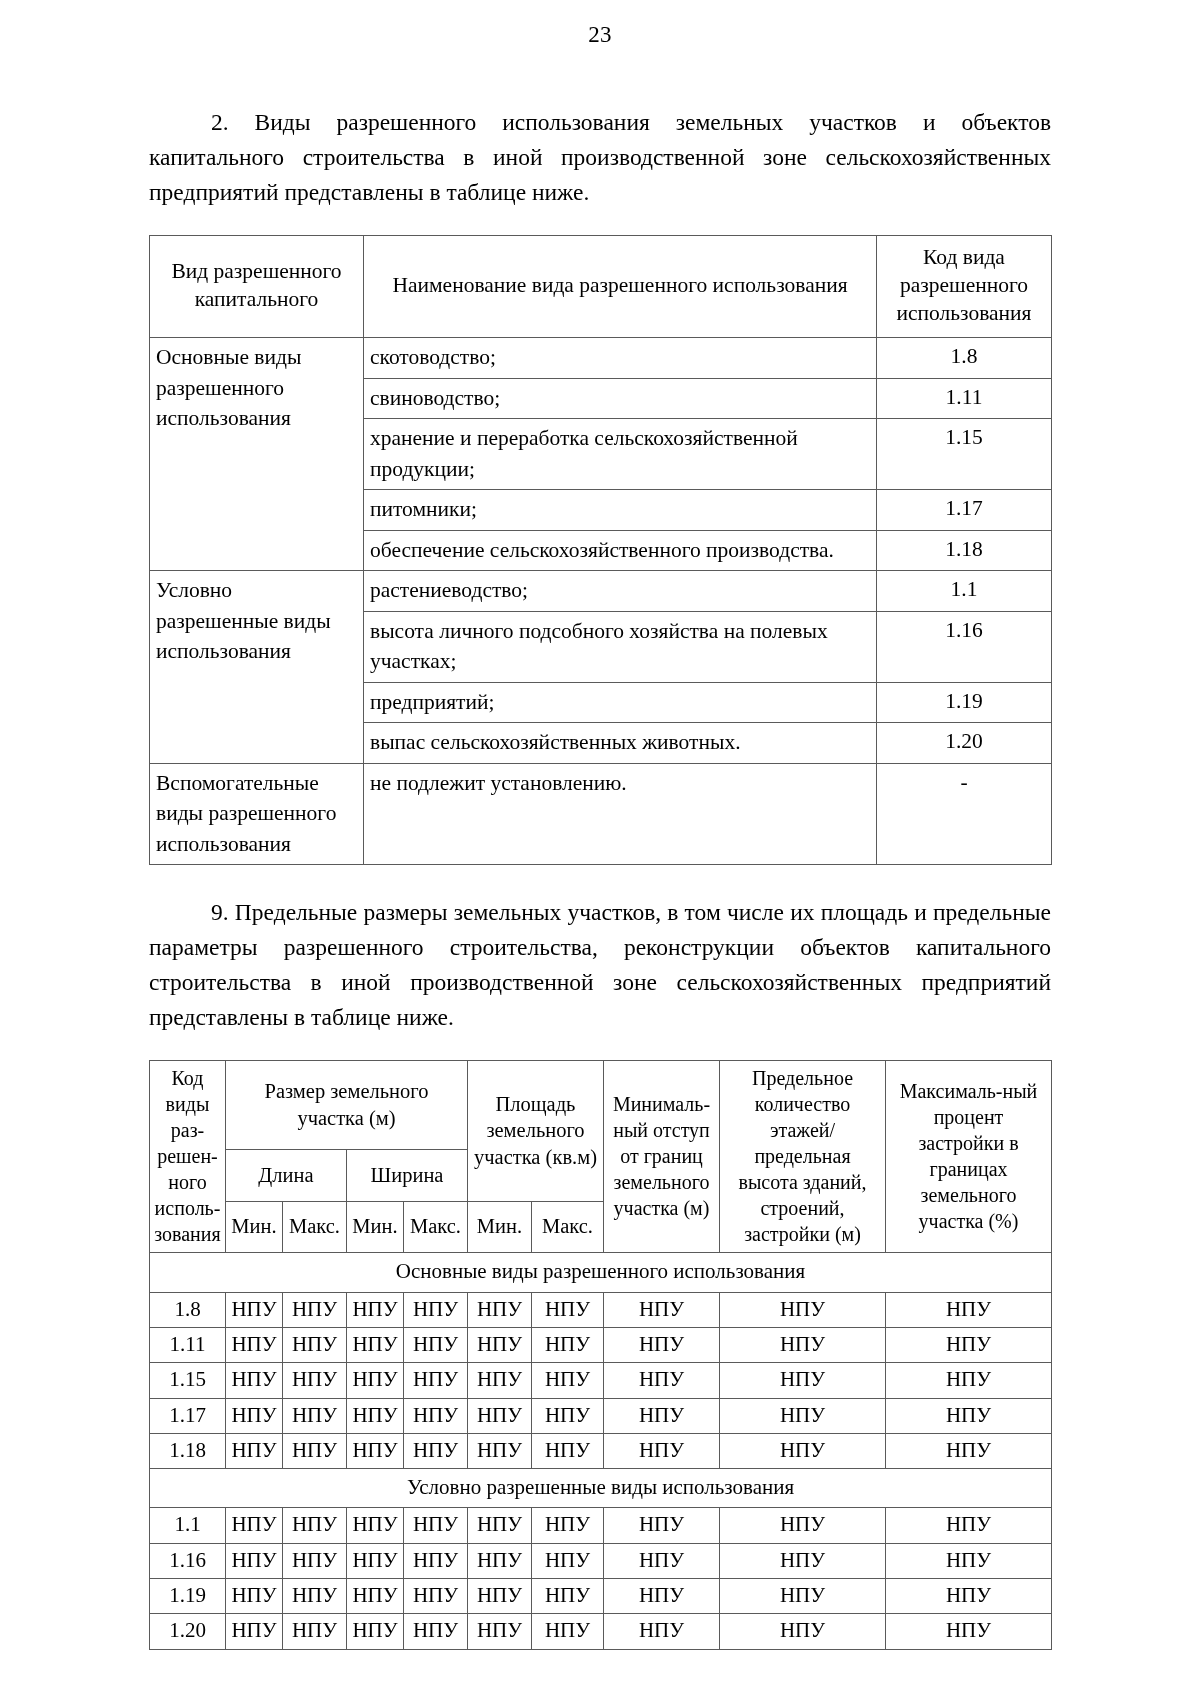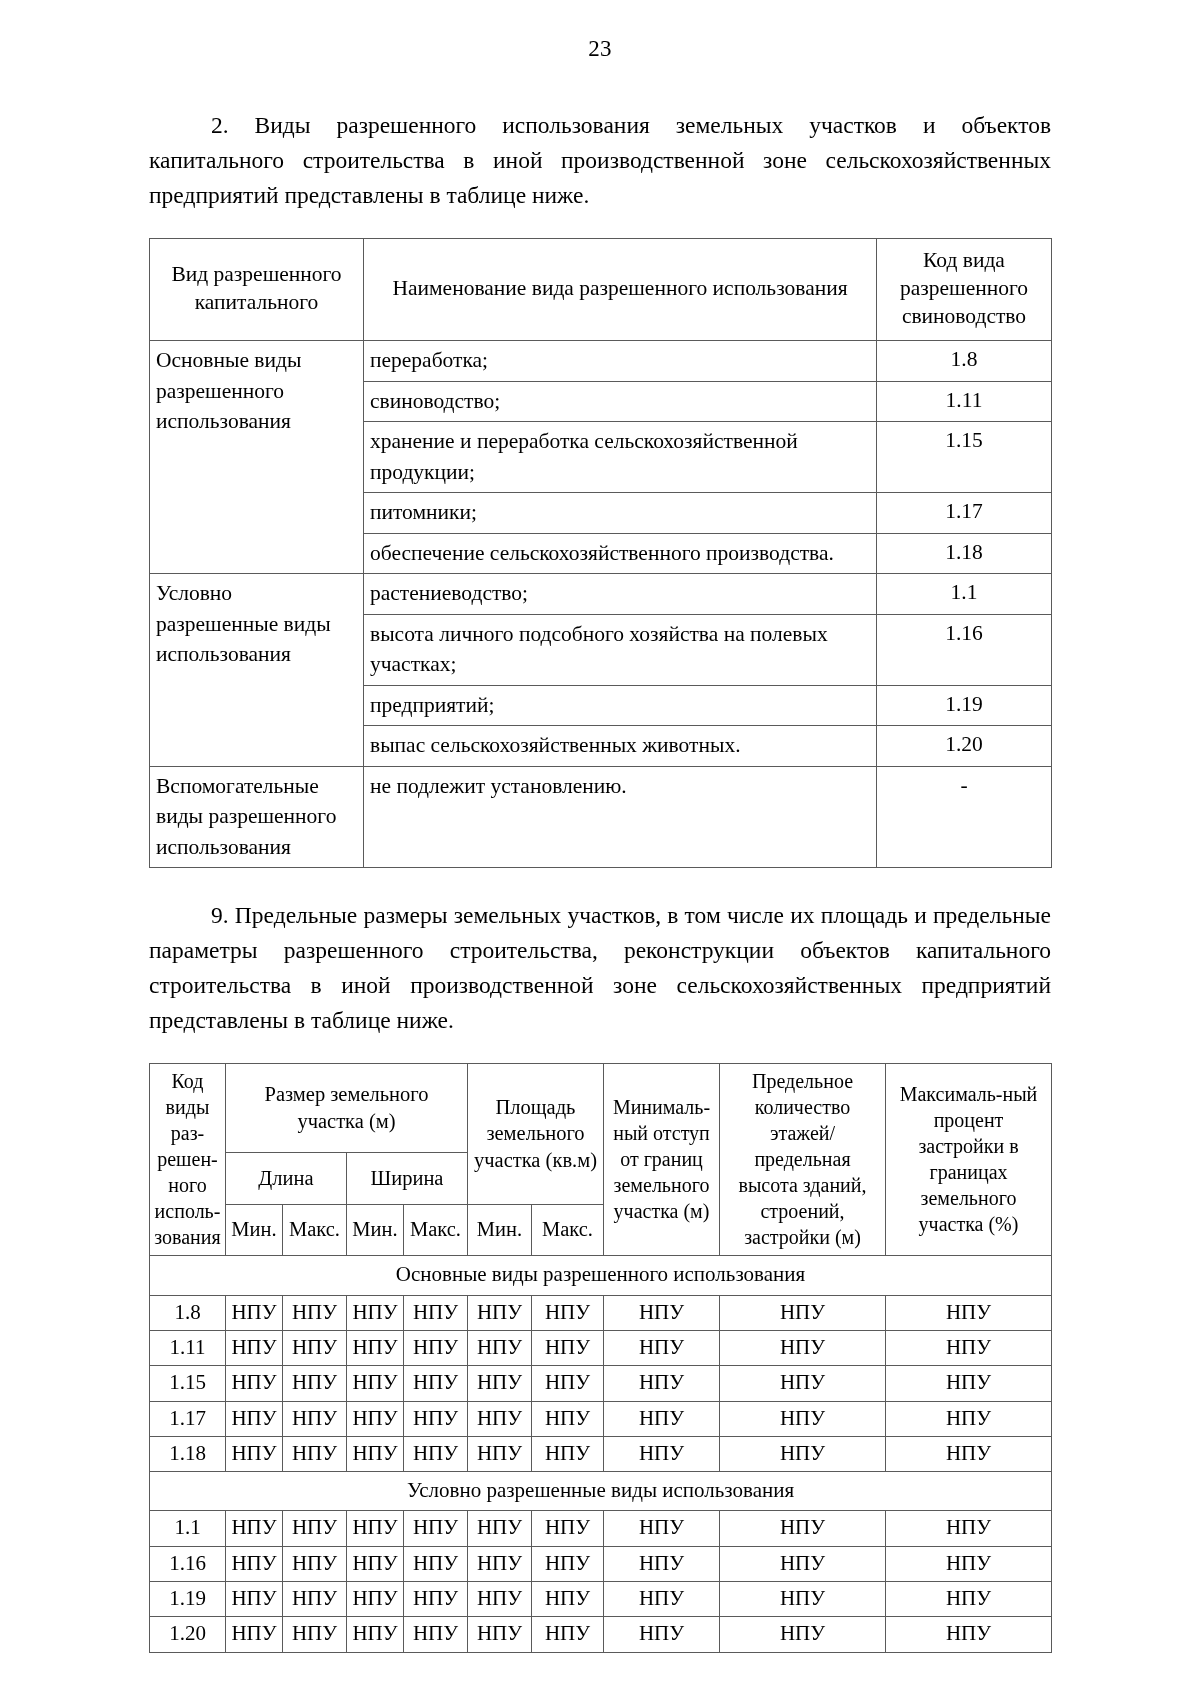--- a/index.html
+++ b/index.html
@@ -18,26 +18,26 @@
   .page {
     width: 1200px;
     height: 1698px;
     box-sizing: border-box;
     padding: 0;
     position: relative;
   }
   .page-number {
     text-align: center;
     font-size: 23px;
-    margin-top: 36px;
+    margin-top: 22px;
     margin-bottom: 0;
     letter-spacing: 0.3px;
   }
   .content {
-    margin: 0 auto;
+    margin: 11px auto;
     width: 902px;
     padding-left: 0;
   }
   p.para {
     text-align: justify;
     text-justify: inter-word;
     font-size: 23.5px;
     line-height: 1.48;
     margin: 0;
     text-indent: 62px;
@@ -124,28 +124,28 @@
     <table id="table-vri">
       <colgroup>
         <col class="col-a">
           <col class="col-b">
           <col class="col-c">
       </colgroup>
       <thead>
         <tr>
           <th class="th-center">Вид разрешенного капитального</th>
           <th class="th-center">Наименование вида разрешенного использования</th>
-          <th class="th-center">Код вида разрешенного свиноводство</th>
+          <th class="th-center">Код вида разрешенного использования</th>
         </tr>
       </thead>
       <tbody>
 
         <tr>
           <td class="cell-left" rowspan="5">Основные виды разрешенного использования</td>
-          <td class="cell-left">переработка;</td>
+          <td class="cell-left">скотоводство;</td>
           <td class="cell-code">1.8</td>
         </tr>
         <tr>
           <td class="cell-left">свиноводство;</td>
           <td class="cell-code">1.11</td>
         </tr>
         <tr>
           <td class="cell-left">хранение и переработка сельскохозяйственной продукции;</td>
           <td class="cell-code">1.15</td>
         </tr>

